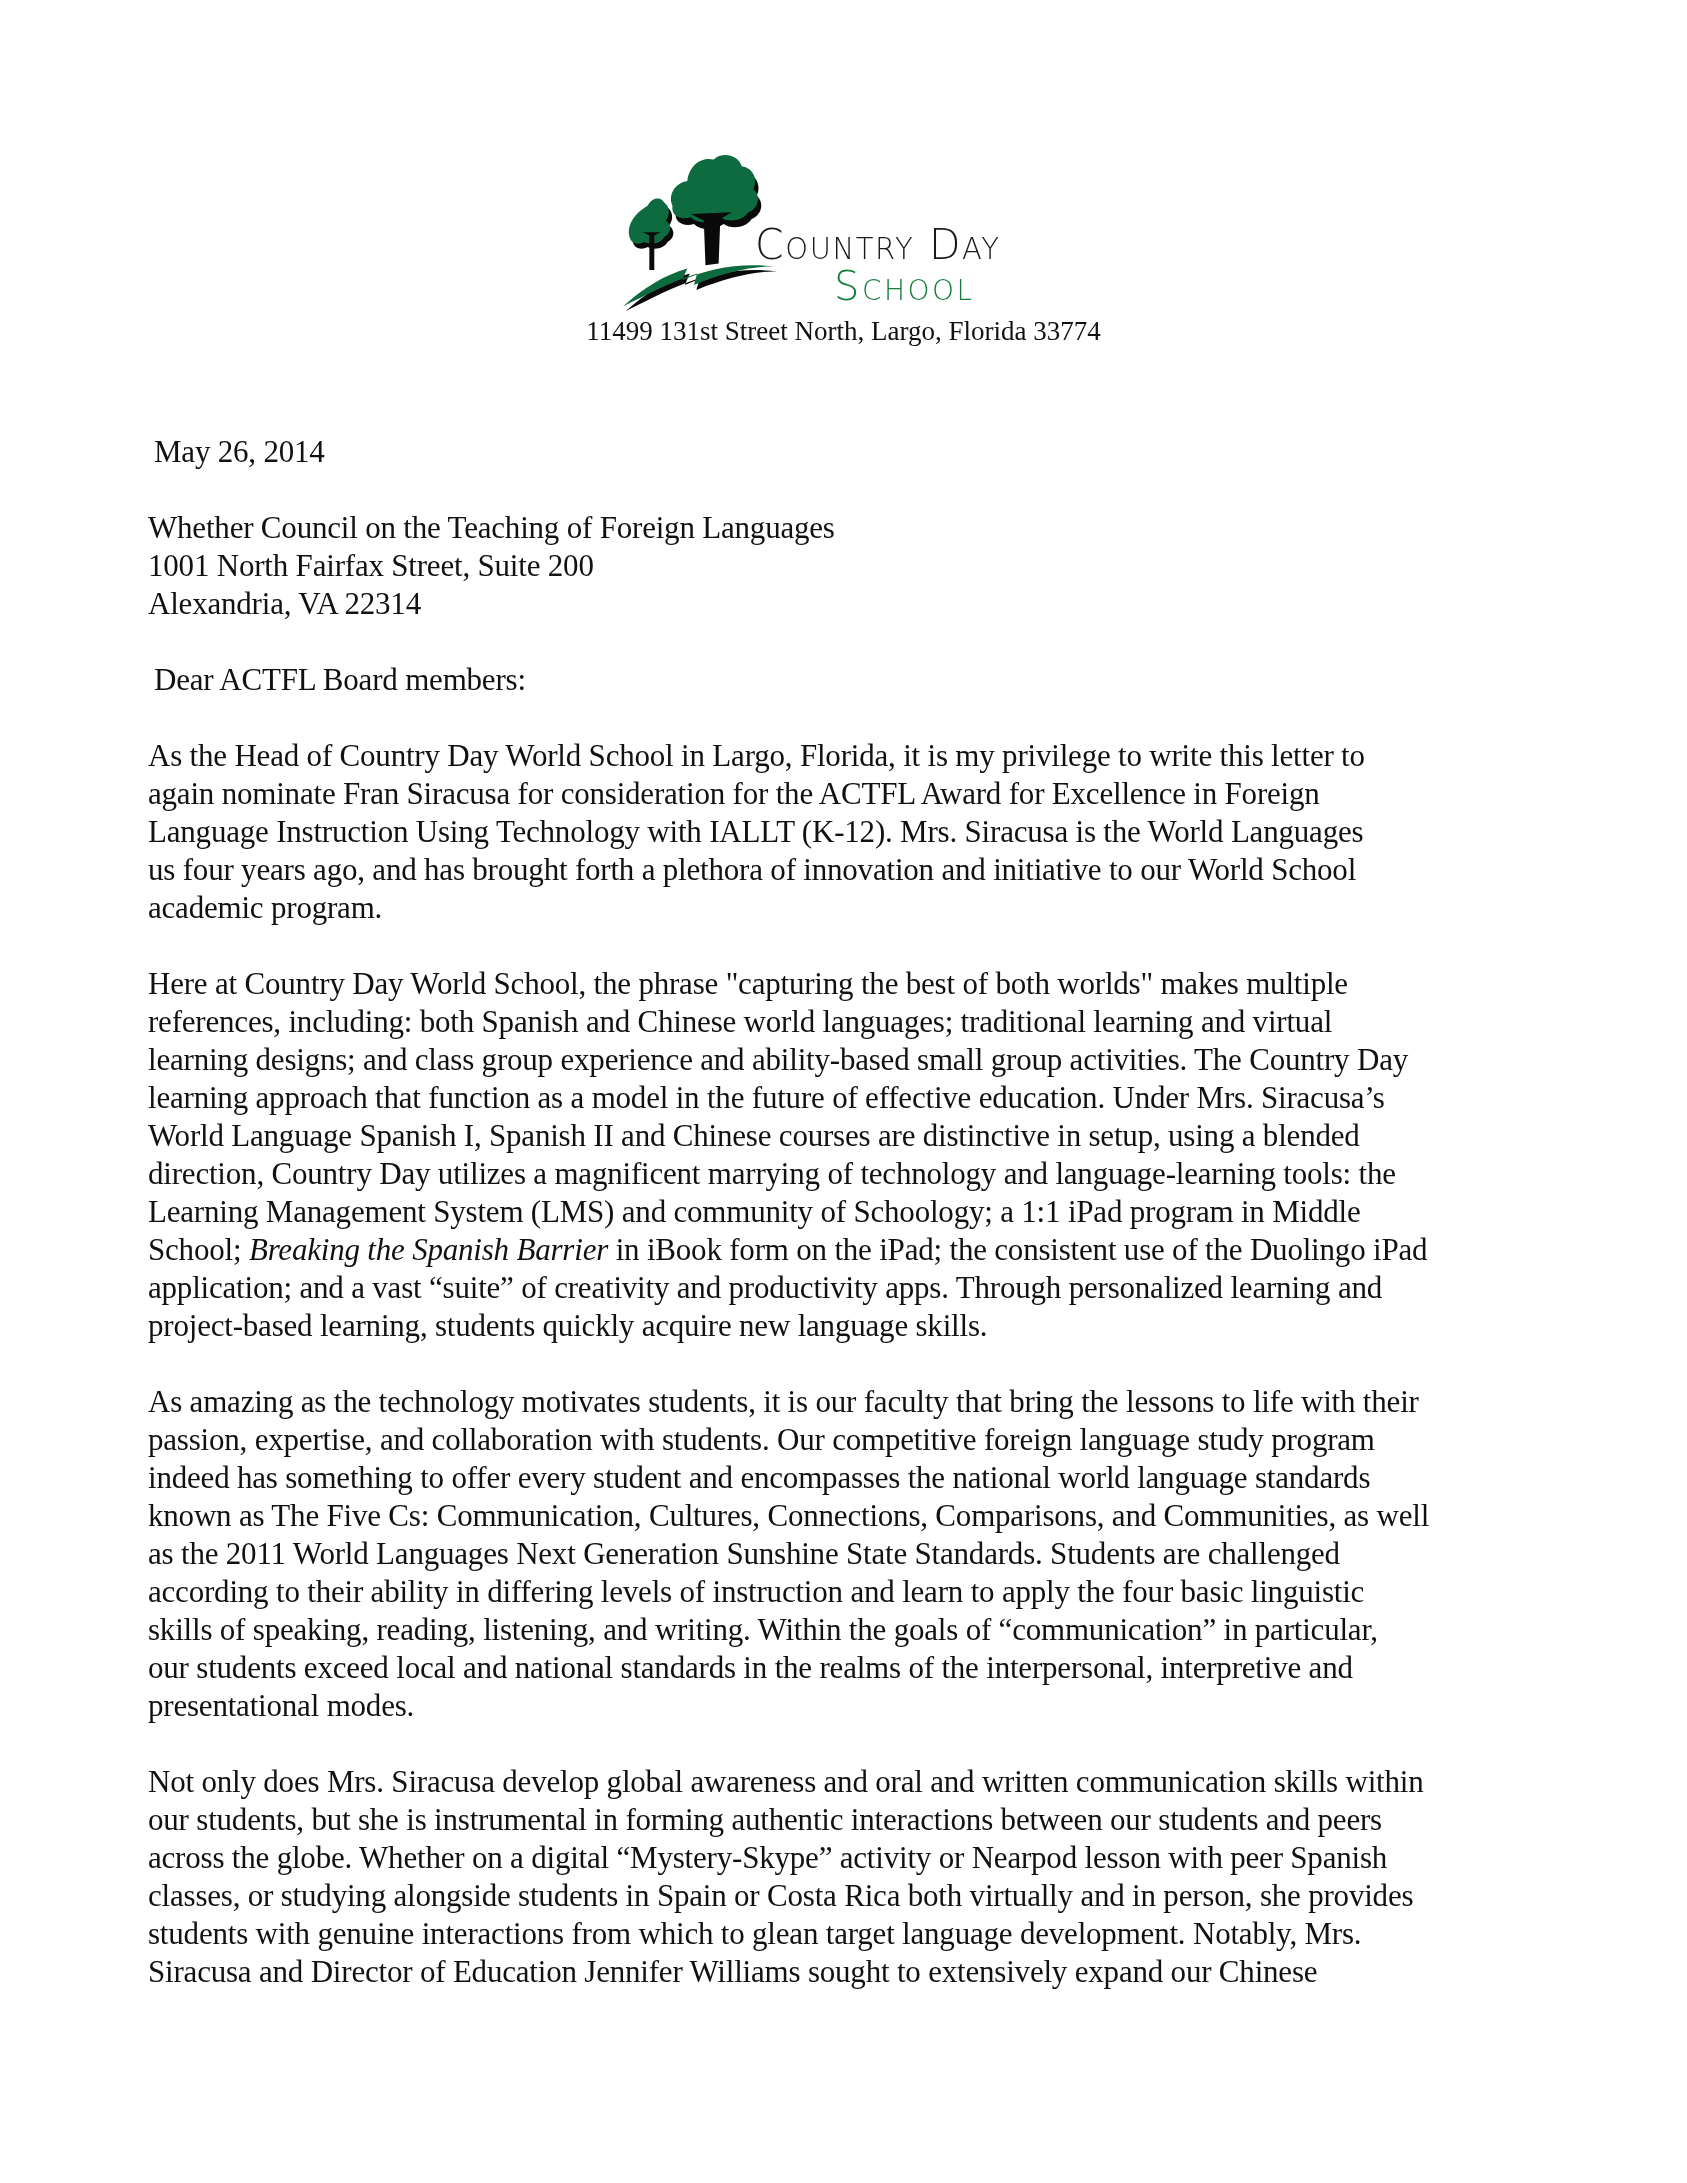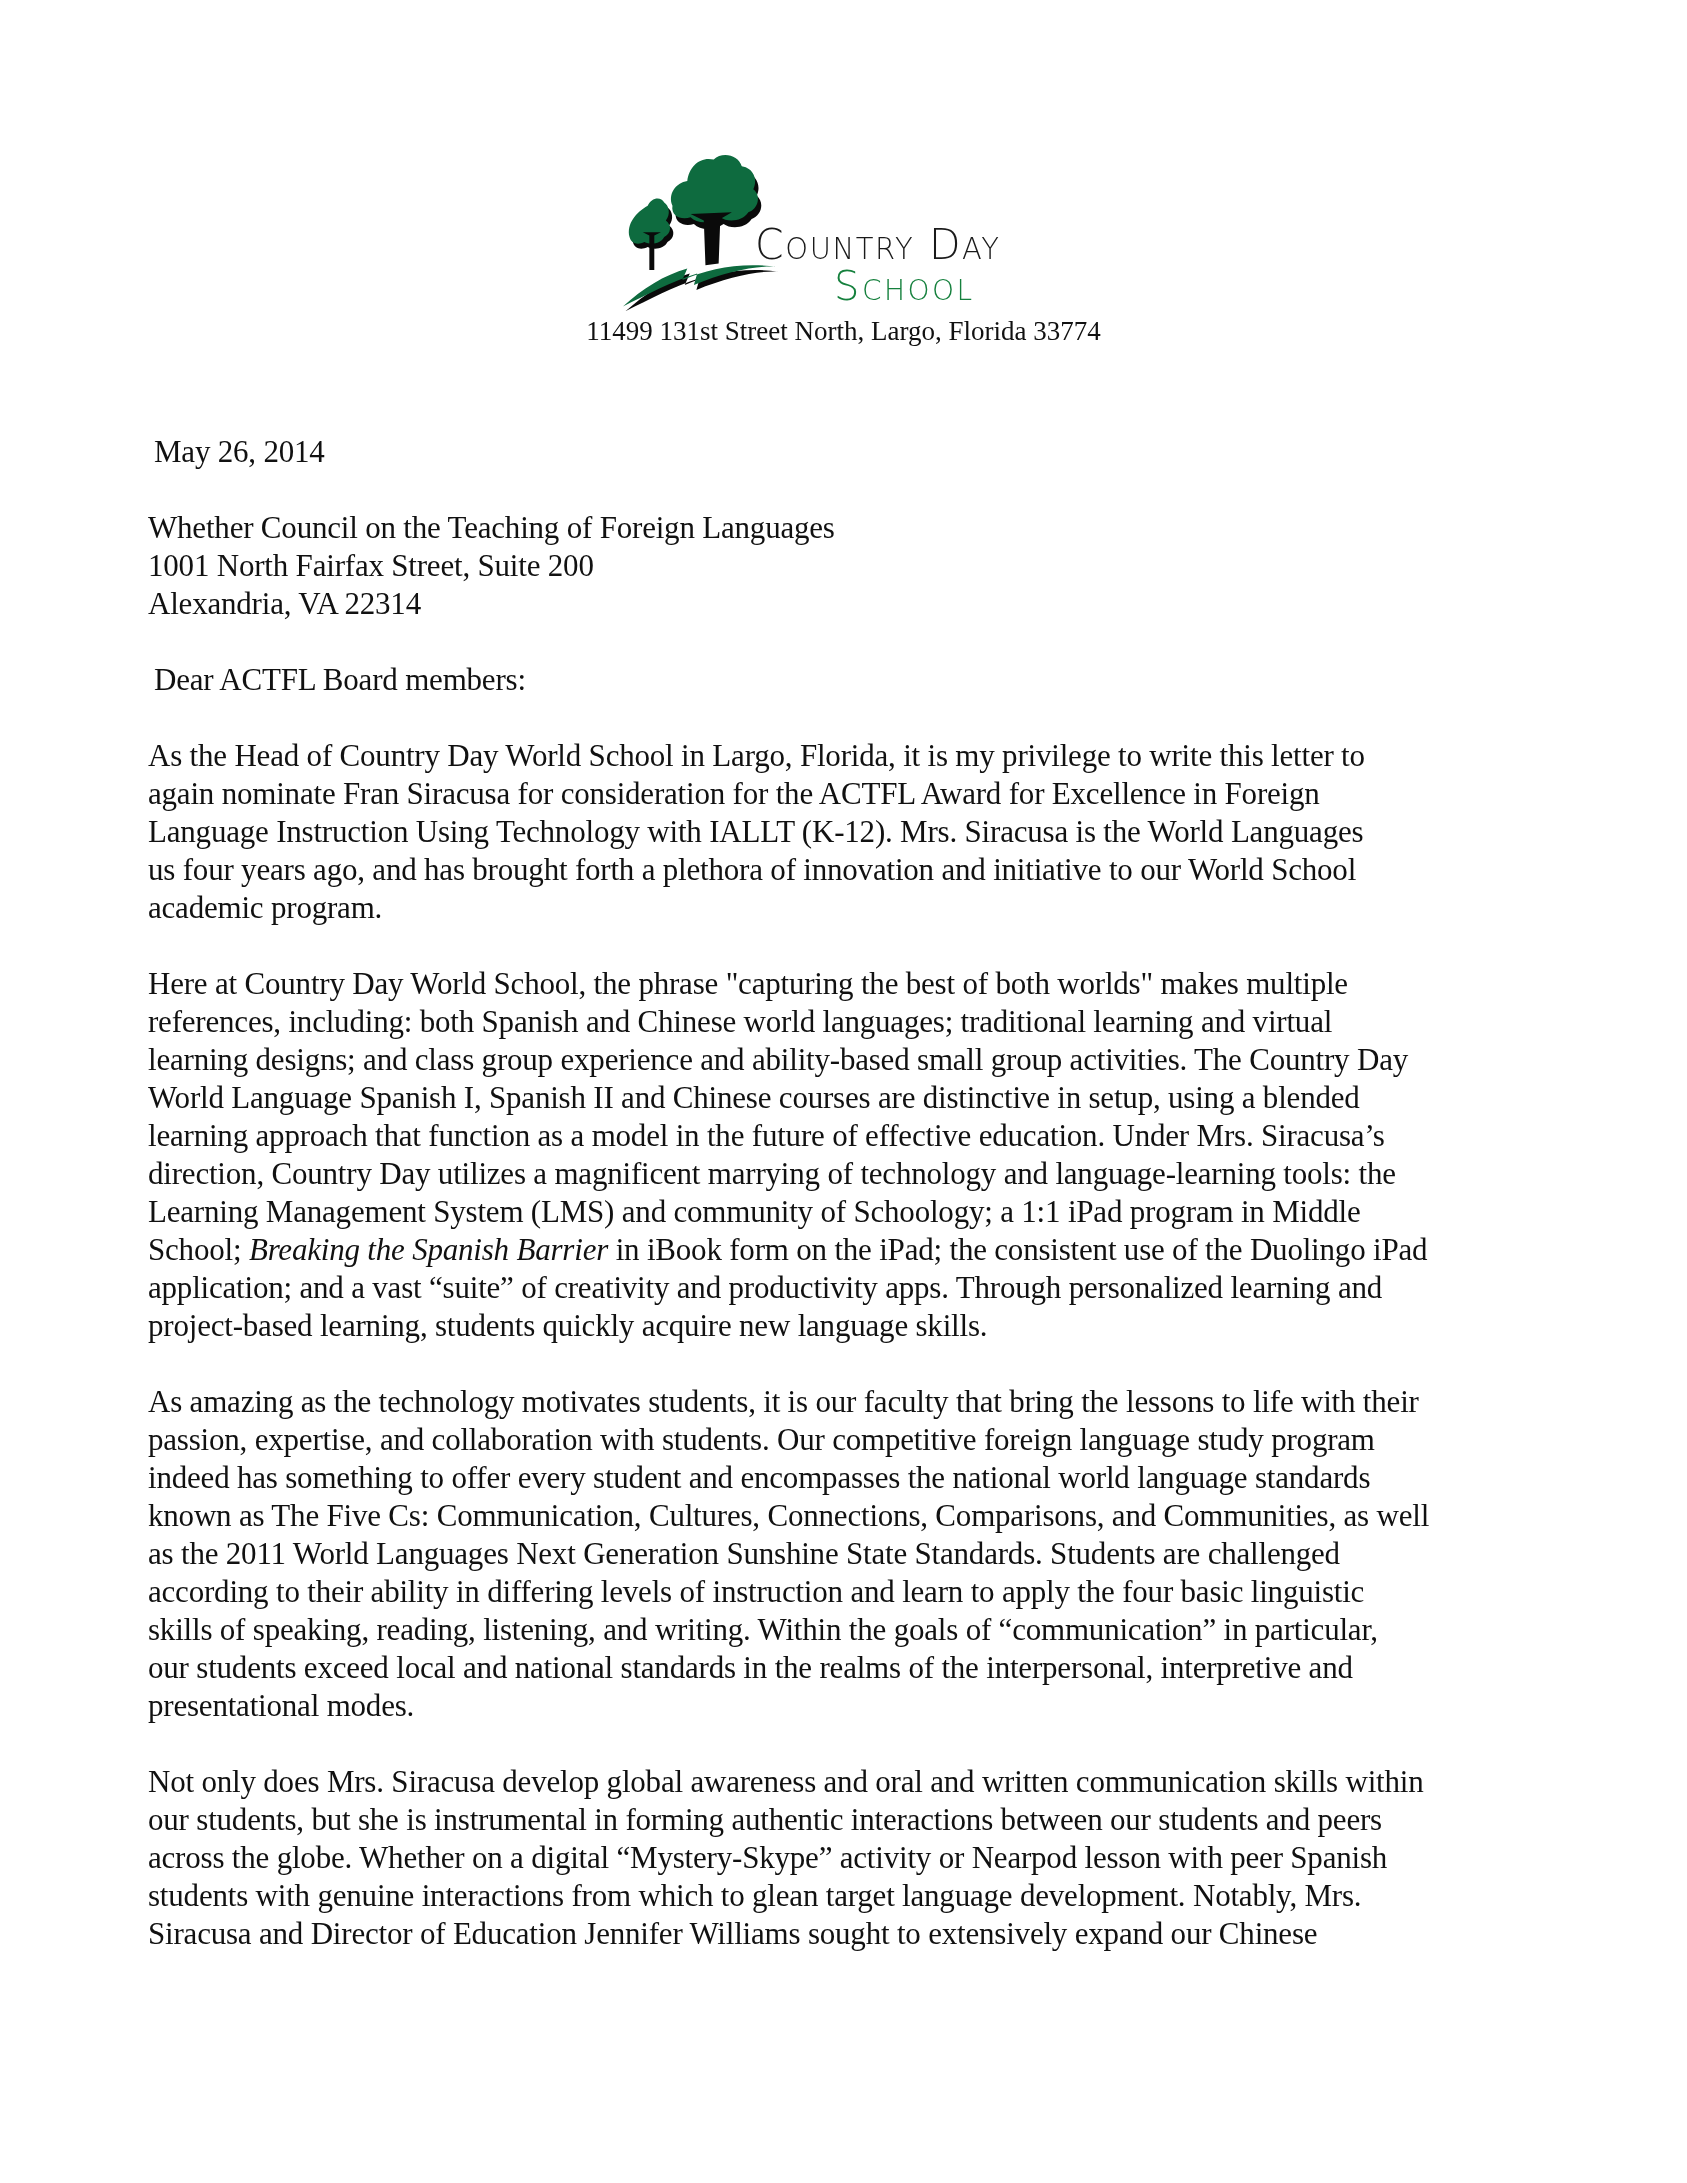--- a/index.html
+++ b/index.html
@@ -143,22 +143,22 @@
       <span class="line">again nominate Fran Siracusa for consideration for the ACTFL Award for Excellence in Foreign</span>
       <span class="line">Language Instruction Using Technology with IALLT (K-12). Mrs. Siracusa is the World Languages</span>
       <span class="line">us four years ago, and has brought forth a plethora of innovation and initiative to our World School</span>
       <span class="line">academic program.</span>
     </div>
 
     <div class="para">
       <span class="line">Here at Country Day World School, the phrase "capturing the best of both worlds" makes multiple</span>
       <span class="line">references, including: both Spanish and Chinese world languages; traditional learning and virtual</span>
       <span class="line">learning designs; and class group experience and ability-based small group activities. The Country Day</span>
+      <span class="line">learning approach that function as a model in the future of effective education. Under Mrs. Siracusa’s</span>
       <span class="line">World Language Spanish I, Spanish II and Chinese courses are distinctive in setup, using a blended</span>
-      <span class="line">learning approach that function as a model in the future of effective education. Under Mrs. Siracusa’s</span>
       <span class="line">direction, Country Day utilizes a magnificent marrying of technology and language-learning tools: the</span>
       <span class="line">Learning Management System (LMS) and community of Schoology; a 1:1 iPad program in Middle</span>
       <span class="line"><span>School; </span><span class="italic">Breaking the Spanish Barrier</span><span> in iBook form on the iPad; the consistent use of the Duolingo iPad</span></span>
       <span class="line">application; and a vast “suite” of creativity and productivity apps. Through personalized learning and</span>
       <span class="line">project-based learning, students quickly acquire new language skills.</span>
     </div>
 
     <div class="para">
       <span class="line">As amazing as the technology motivates students, it is our faculty that bring the lessons to life with their</span>
       <span class="line">passion, expertise, and collaboration with students. Our competitive foreign language study program</span>
@@ -168,19 +168,20 @@
       <span class="line">according to their ability in differing levels of instruction and learn to apply the four basic linguistic</span>
       <span class="line">skills of speaking, reading, listening, and writing. Within the goals of “communication” in particular,</span>
       <span class="line">our students exceed local and national standards in the realms of the interpersonal, interpretive and</span>
       <span class="line">presentational modes.</span>
     </div>
 
     <div class="para">
       <span class="line">Not only does Mrs. Siracusa develop global awareness and oral and written communication skills within</span>
       <span class="line">our students, but she is instrumental in forming authentic interactions between our students and peers</span>
       <span class="line">across the globe. Whether on a digital “Mystery-Skype” activity or Nearpod lesson with peer Spanish</span>
+      <span class="line">classes, or studying alongside students in Spain or Costa Rica both virtually and in person, she provides</span>
       <span class="line">students with genuine interactions from which to glean target language development. Notably, Mrs.</span>
       <span class="line">Siracusa and Director of Education Jennifer Williams sought to extensively expand our Chinese</span>
     </div>
   </main>
 
 </div>
 
 
 </body></html>

